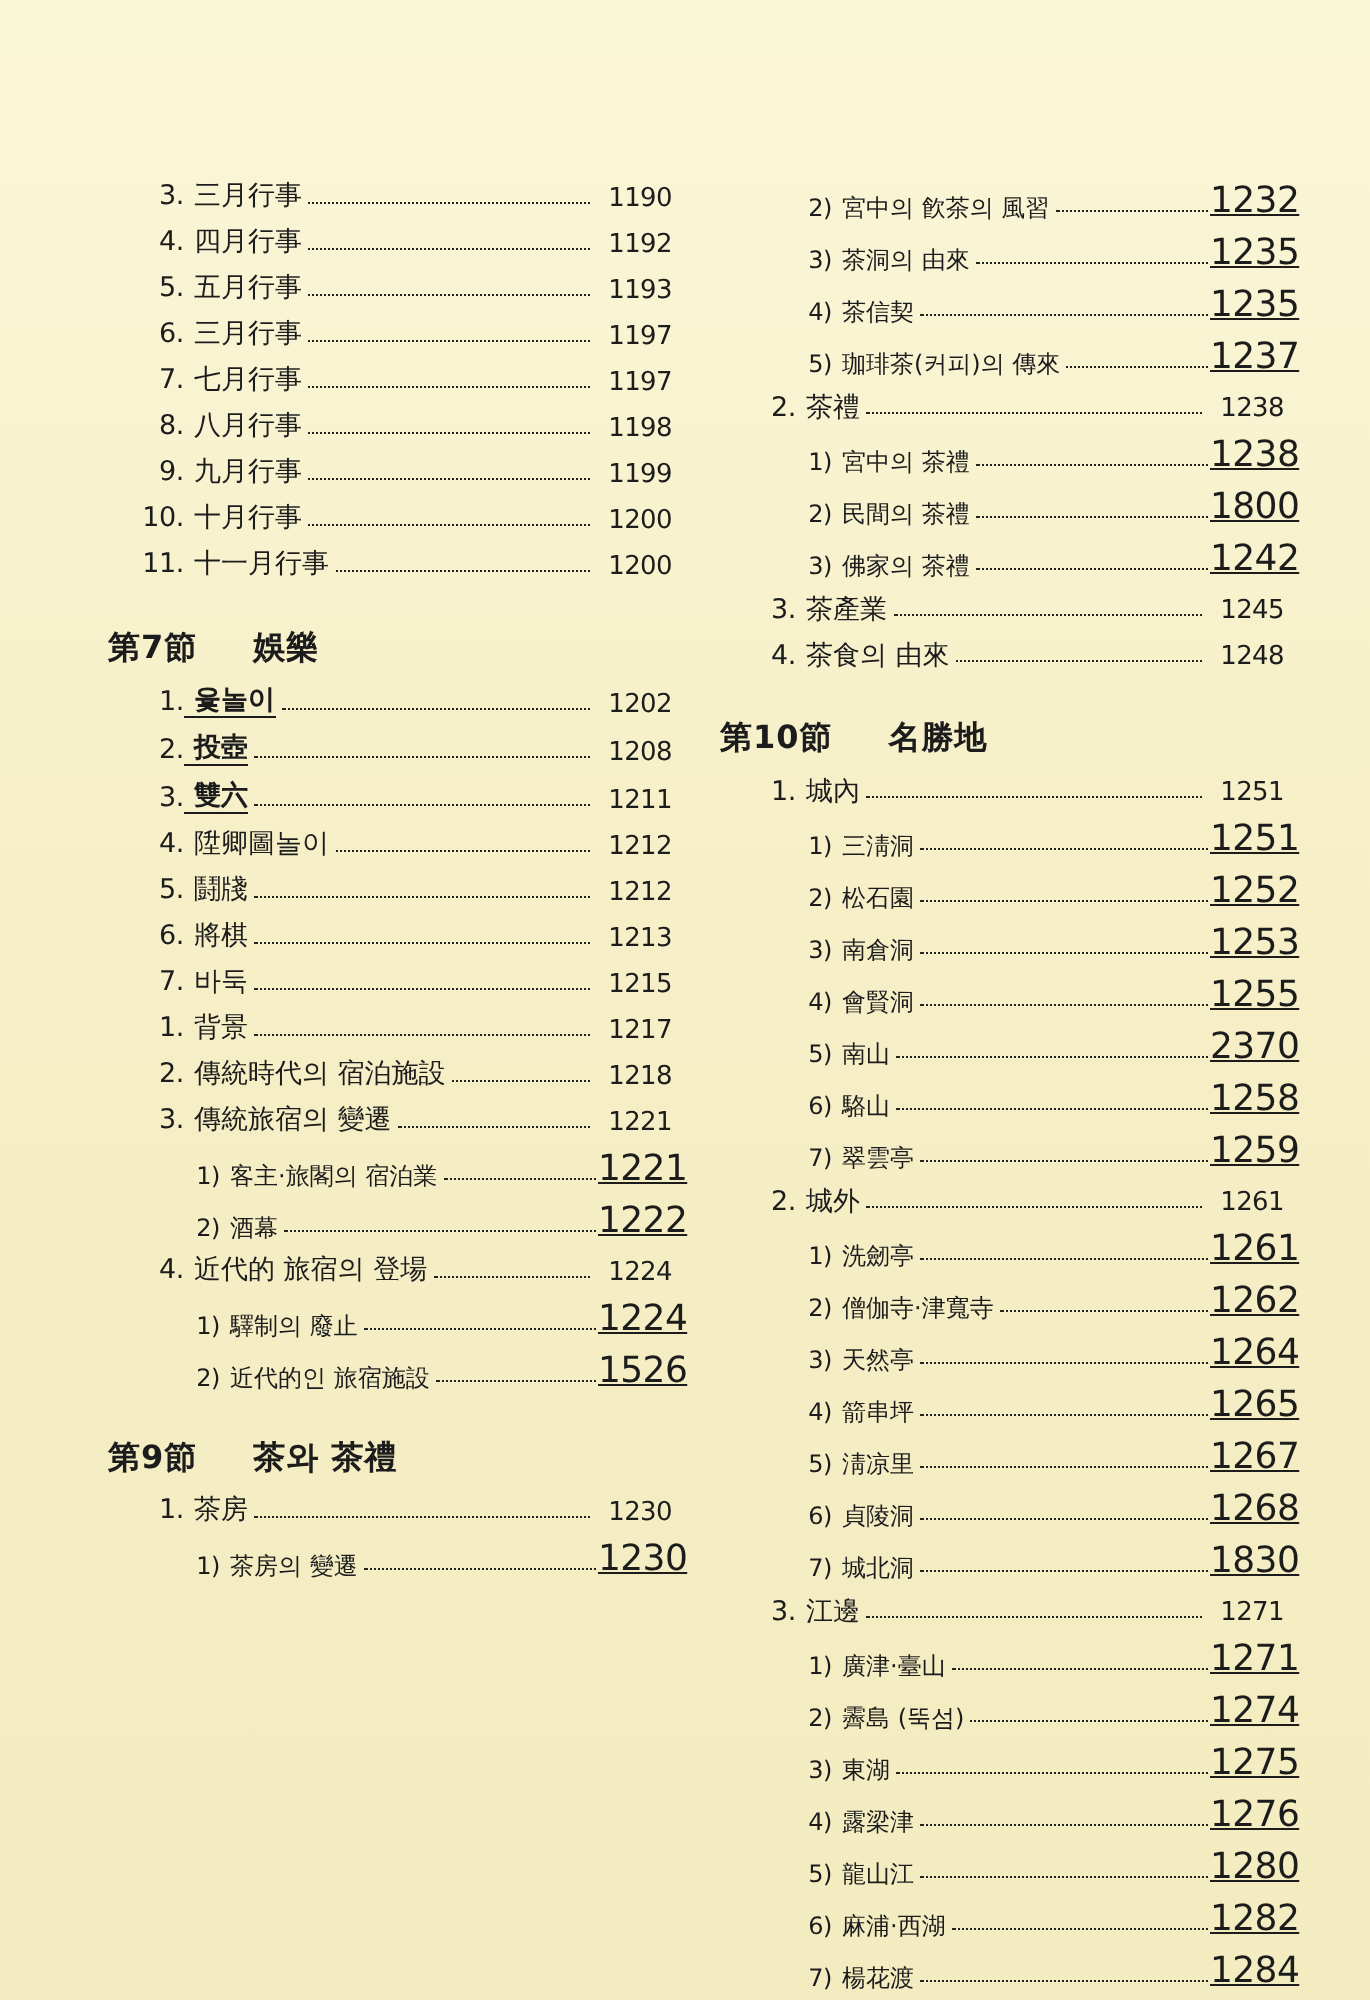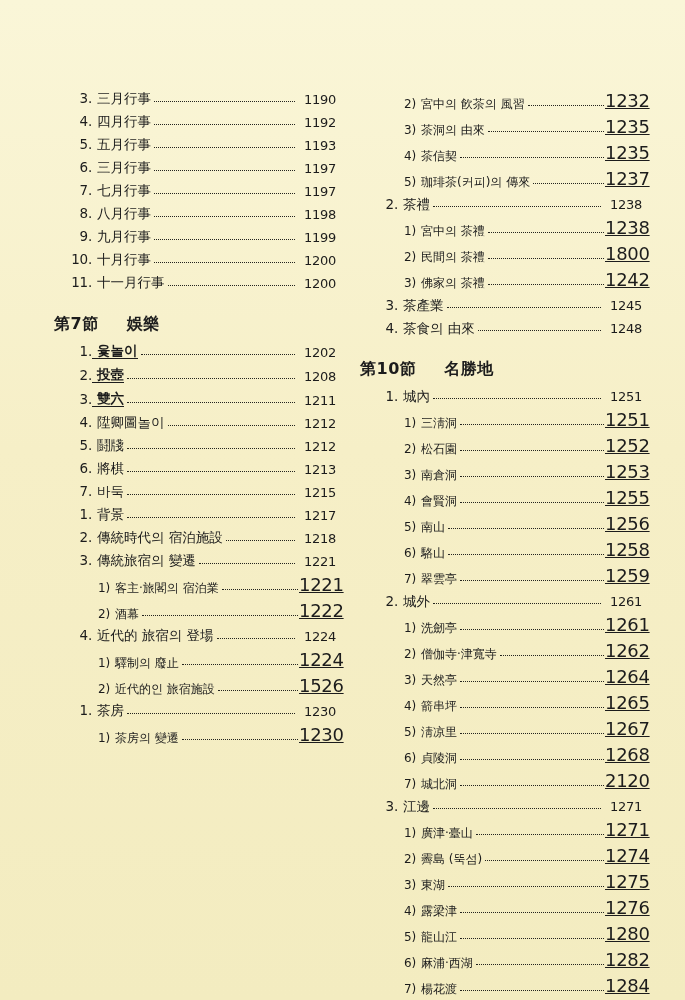--- a/index.html
+++ b/index.html
@@ -240,20 +240,21 @@
           <span class="title">驛制의  廢止</span>
           <span class="leader"></span>
           <span class="page-no">1224</span>
         </div>
         <div class="entry lvl2">
           <span class="num">2)</span>
           <span class="title">近代的인  旅宿施設</span>
           <span class="leader"></span>
           <span class="page-no">1526</span>
         </div>
+        <div class="sect"><span class="sect-num">第9節</span><span>茶와  茶禮</span></div>
         <div class="entry lvl1">
           <span class="num">1.</span>
           <span class="title">茶房</span>
           <span class="leader"></span>
           <span class="page-no">1230</span>
         </div>
         <div class="entry lvl2">
           <span class="num">1)</span>
           <span class="title">茶房의  變遷</span>
           <span class="leader"></span>
@@ -349,21 +350,21 @@
         <div class="entry lvl2">
           <span class="num">4)</span>
           <span class="title">會賢洞</span>
           <span class="leader"></span>
           <span class="page-no">1255</span>
         </div>
         <div class="entry lvl2">
           <span class="num">5)</span>
           <span class="title">南山</span>
           <span class="leader"></span>
-          <span class="page-no">1256</span>
+          <span class="page-no">2370</span>
         </div>
         <div class="entry lvl2">
           <span class="num">6)</span>
           <span class="title">駱山</span>
           <span class="leader"></span>
           <span class="page-no">1258</span>
         </div>
         <div class="entry lvl2">
           <span class="num">7)</span>
           <span class="title">翠雲亭</span>
@@ -409,21 +410,21 @@
         <div class="entry lvl2">
           <span class="num">6)</span>
           <span class="title">貞陵洞</span>
           <span class="leader"></span>
           <span class="page-no">1268</span>
         </div>
         <div class="entry lvl2">
           <span class="num">7)</span>
           <span class="title">城北洞</span>
           <span class="leader"></span>
-          <span class="page-no">2120</span>
+          <span class="page-no">1830</span>
         </div>
         <div class="entry lvl1">
           <span class="num">3.</span>
           <span class="title">江邊</span>
           <span class="leader"></span>
           <span class="page-no">1271</span>
         </div>
         <div class="entry lvl2">
           <span class="num">1)</span>
           <span class="title">廣津·臺山</span>

